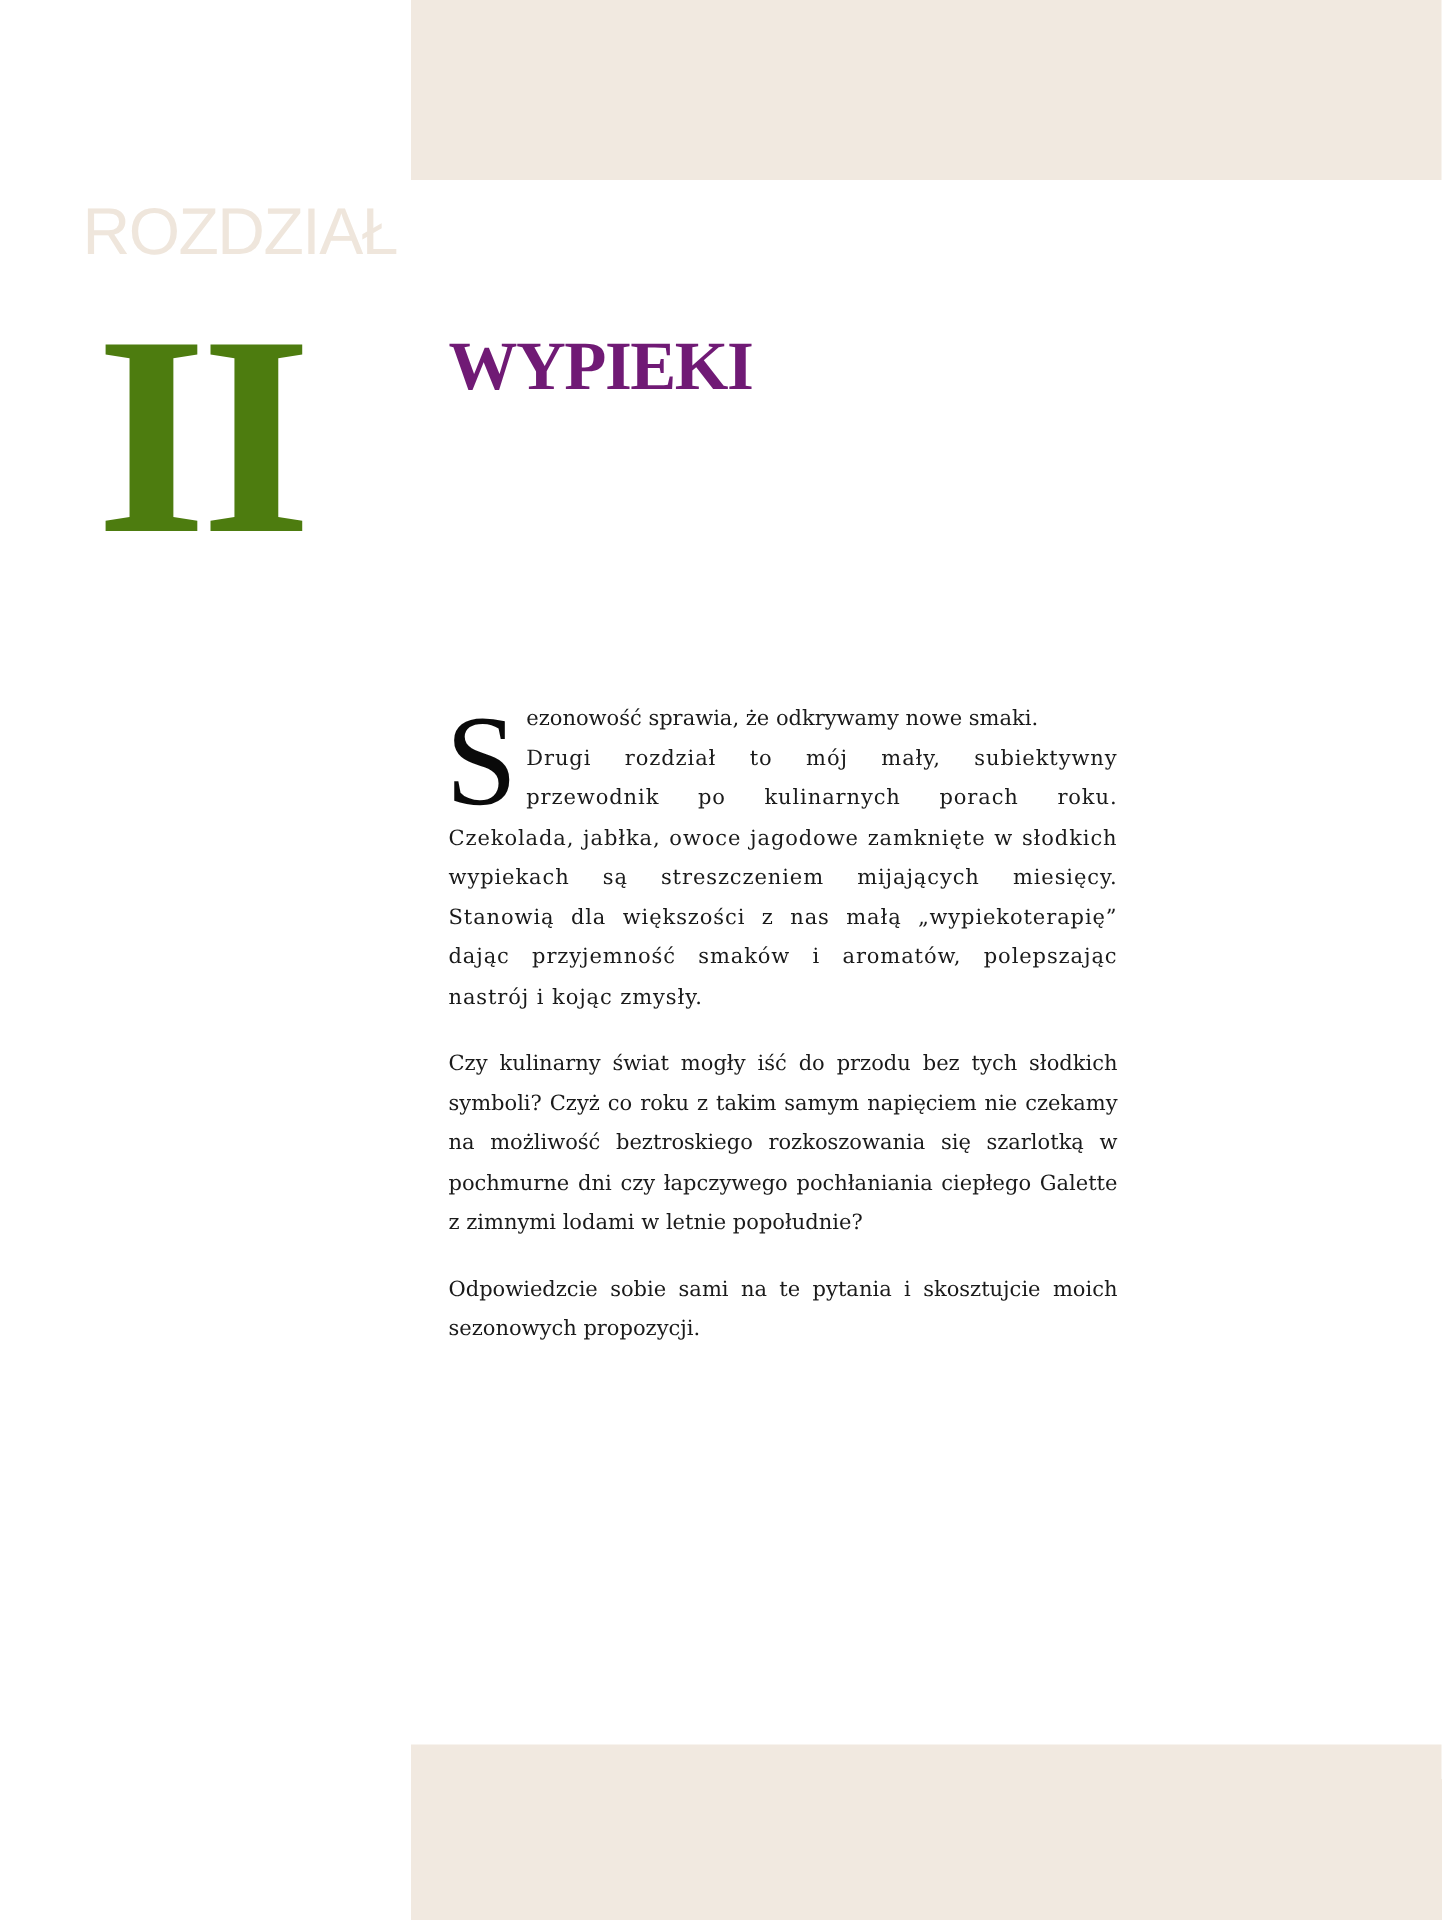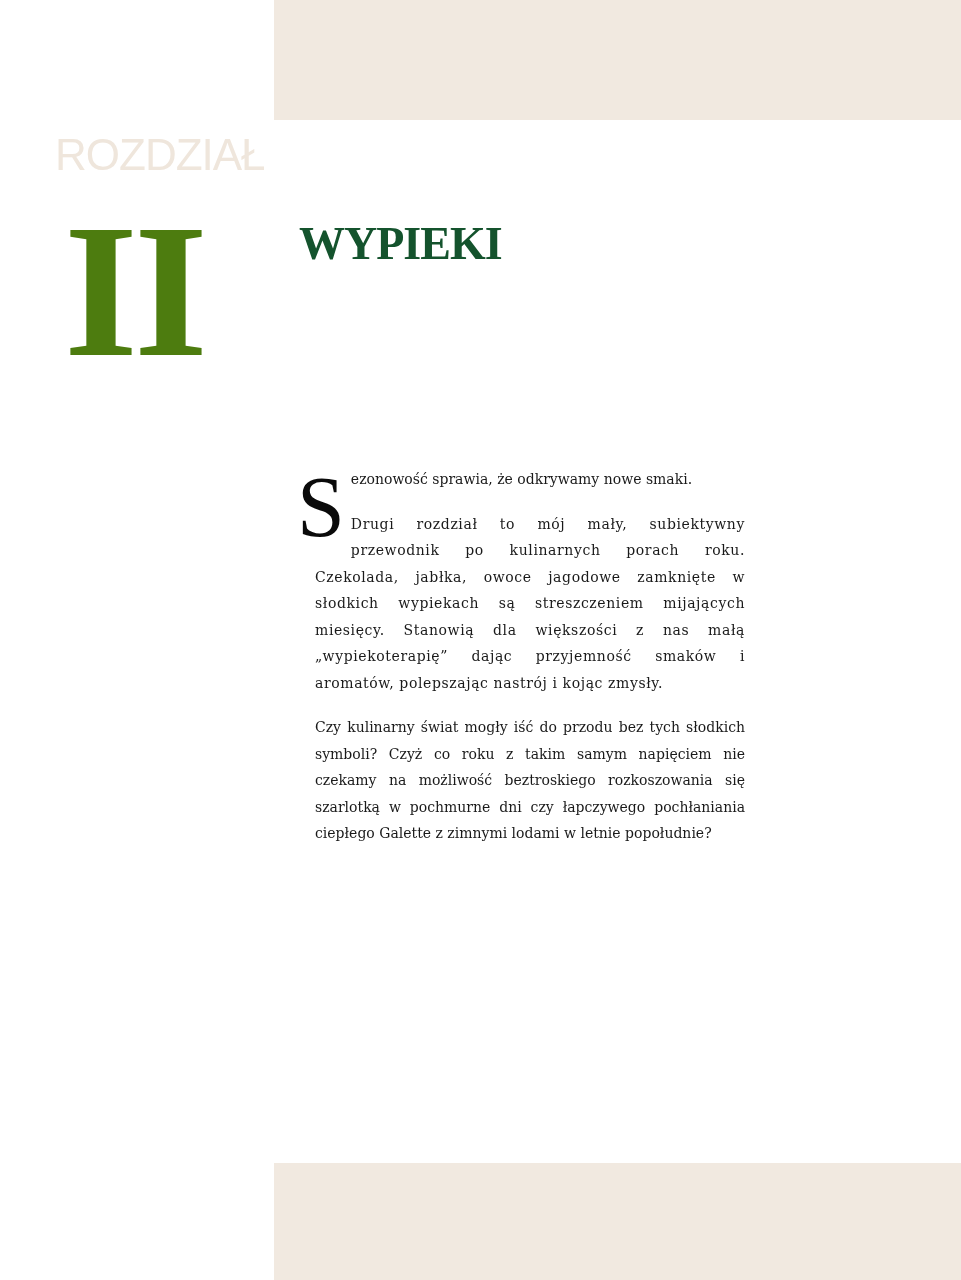--- a/index.html
+++ b/index.html
@@ -5,40 +5,41 @@
   html, body { margin:0; padding:0; }
   body { width:961px; height:1280px; position:relative; background:#ffffff; overflow:hidden;
          font-family:"DejaVu Serif", serif; }
   .band-top { position:absolute; left:274px; top:0; width:687px; height:120px; background:#f1e9e0; }
   .band-bottom { position:absolute; left:274px; top:1163px; width:687px; height:117px; background:#f1e9e0; }
   .chapter-label { position:absolute; left:37px; top:133px; font-family:Liberation Sans, sans-serif;
          font-size:44px; color:#efe6dc; letter-spacing:-1px; line-height:1;margin-left:18px; }
   .chapter-num { position:absolute; left:64px; top:196px; font-family:"Liberation Serif", serif;
          font-weight:bold; font-size:190px; color:#4d7c0f; line-height:1; letter-spacing:-4px; }
   .title { position:absolute; left:299px; top:216px; font-family:"Liberation Serif", serif;
-         font-weight:bold; font-size:46px; line-height:56px; color:#14532d; letter-spacing:-1px; margin:0; }
+         font-weight:bold; font-size:46px; line-height:56px; color:#701a75; letter-spacing:-1px; margin:0; }
   .body { position:absolute; left:299px; top:466px; width:446px; font-family:"DejaVu Serif", serif;
          font-size:14px; line-height:26.5px; color:#1a1a1a; text-align:justify; }
-  .body p { margin:0 0 18px 16px; }
+  .body p { margin:0 0 18px 0; }
   .dropcap { float:left; font-family:"Liberation Serif", serif; font-size:86px; line-height:66px;
          margin:8px 6px 0 -2px; color:#0a0a0a; }
-  .lead-line { display:block; margin-bottom:18px; }
+  .lead-line { display:block; }
 </style>
 </head>
 <body>
 
 <div class="band-top"></div>
 
 <div class="chapter-label">ROZDZIAŁ</div>
 <div class="chapter-num">II</div>
 
 <h1 class="title">
   <span>WYPIEKI</span><br>
 </h1>
 
 <div class="body">
   <span class="dropcap">S</span>
   <span class="lead-line">ezonowość sprawia, że odkrywamy nowe smaki.</span>
   <p style="letter-spacing:0.6px;">Drugi rozdział to mój mały, subiektywny przewodnik po kulinarnych porach roku. Czekolada, jabłka, owoce jagodowe zamknięte w słodkich wypiekach są streszczeniem mijających miesięcy. Stanowią dla większości z nas małą „wypiekoterapię” dając przyjemność smaków i aromatów, polepszając nastrój i kojąc zmysły.</p>
   <p>Czy kulinarny świat mogły iść do przodu bez tych słodkich symboli? Czyż co roku z takim samym napięciem nie czekamy na możliwość beztroskiego rozkoszowania się szarlotką w pochmurne dni czy łapczywego pochłaniania ciepłego Galette z zimnymi lodami w letnie popołudnie?</p>
+  <p>Odpowiedzcie sobie sami na te pytania i skosztujcie moich sezonowych propozycji.</p>
 </div>
 
 <div class="band-bottom"></div>
 
 </body></html>

